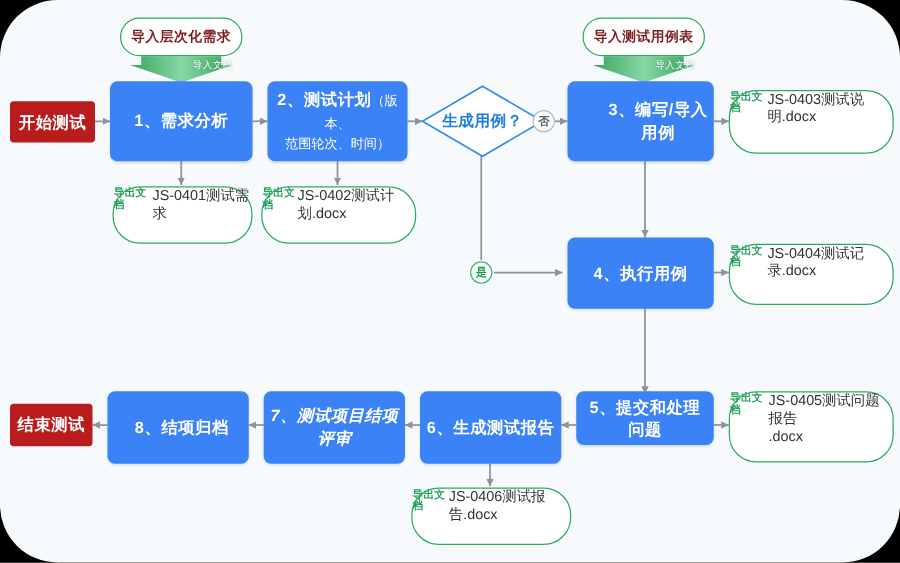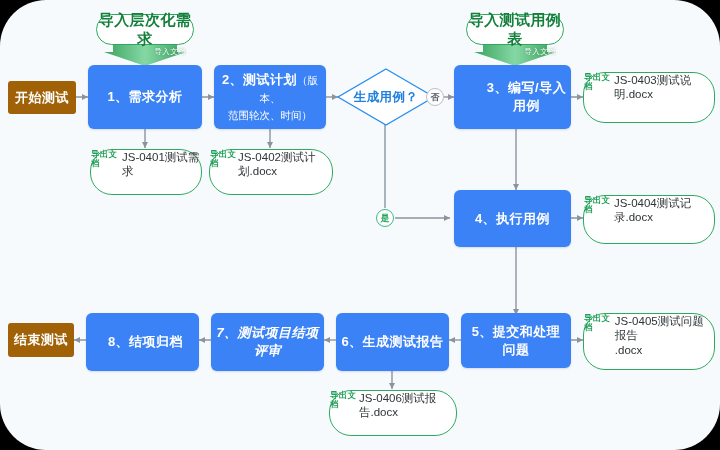--- a/index.html
+++ b/index.html
@@ -20,40 +20,40 @@
   .proc{
     background:#3b82f6;color:#ffffff;border-radius:6px;
     font-size:13px;font-weight:700;line-height:1.35;
     letter-spacing:.5px;
     box-shadow:0 1px 2px rgba(40,90,160,.18);
     padding:2px 4px;
   }
   .proc .sub{font-size:10.5px;font-weight:400;letter-spacing:0;}
 
   .term{
-    background:#a16207;color:#ffffff;border-radius:3px;
+    background:#b91c1c;color:#ffffff;border-radius:3px;
     font-size:13px;font-weight:700;letter-spacing:.5px;
   }
 
   .docbox{
     background:#ffffff;border:1.3px solid #2eaa5f;border-radius:22px;
     display:flex;flex-direction:row;align-items:flex-start;
     justify-content:center;color:#333;
   }
   .docbox .doctag{
     color:#22a05a;font-size:8.5px;font-weight:700;line-height:1;
     margin-bottom:3px;letter-spacing:.2px;
   }
   .docbox .docname{
     color:#2f3437;font-size:11.5px;line-height:1.25;font-weight:400;
   }
 
   .pillbox{
     background:#ffffff;border:1.6px solid #2eaa5f;border-radius:18px;
-    color:#15803d;font-size:15px;font-weight:700;letter-spacing:.4px;
+    color:#7f1d1d;font-size:11px;font-weight:700;letter-spacing:.4px;
   }
 
   .diamond{
     position:absolute;
     display:flex;align-items:center;justify-content:center;
   }
   .diamond svg{position:absolute;left:0;top:0;}
   .diamond .dlabel{
     position:relative;color:#1f7fe0;font-size:12.5px;font-weight:700;
     letter-spacing:.4px;white-space:nowrap;
@@ -184,21 +184,21 @@
   </div>
 
   <div class="node proc" style="left:454px;top:65px;width:117px;height:64px;padding-left:32px;">
     <span>3、编写/导入用例</span>
   </div>
 
   <div class="node proc" style="left:454px;top:190px;width:117px;height:57px;">
     <span>4、执行用例</span>
   </div>
 
-  <div class="node proc" style="left:461px;top:313px;width:110px;height:55px;text-align:center;">
+  <div class="node proc" style="left:461px;top:313px;width:110px;height:43px;text-align:center;">
     <span>5、提交和处理问题</span>
   </div>
 
   <div class="node proc" style="left:336px;top:313px;width:113px;height:58px;justify-content:center;">
     <span>6、生成测试报告</span>
   </div>
 
   <div class="node proc" style="left:211px;top:313px;width:113px;height:58px;font-style:italic;">
     <span>7、测试项目结项评审</span>
   </div>

